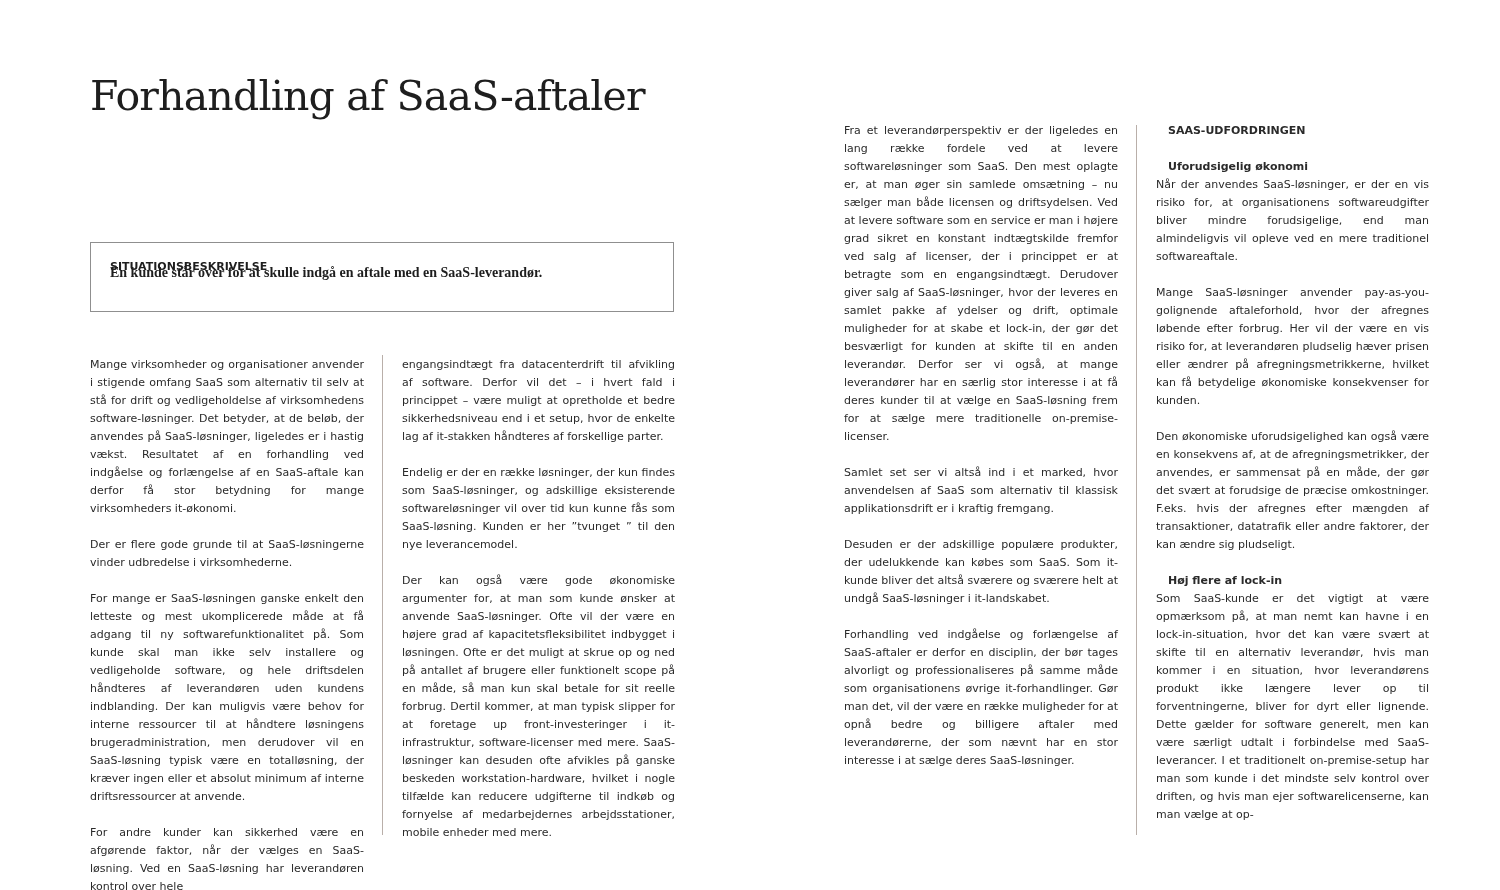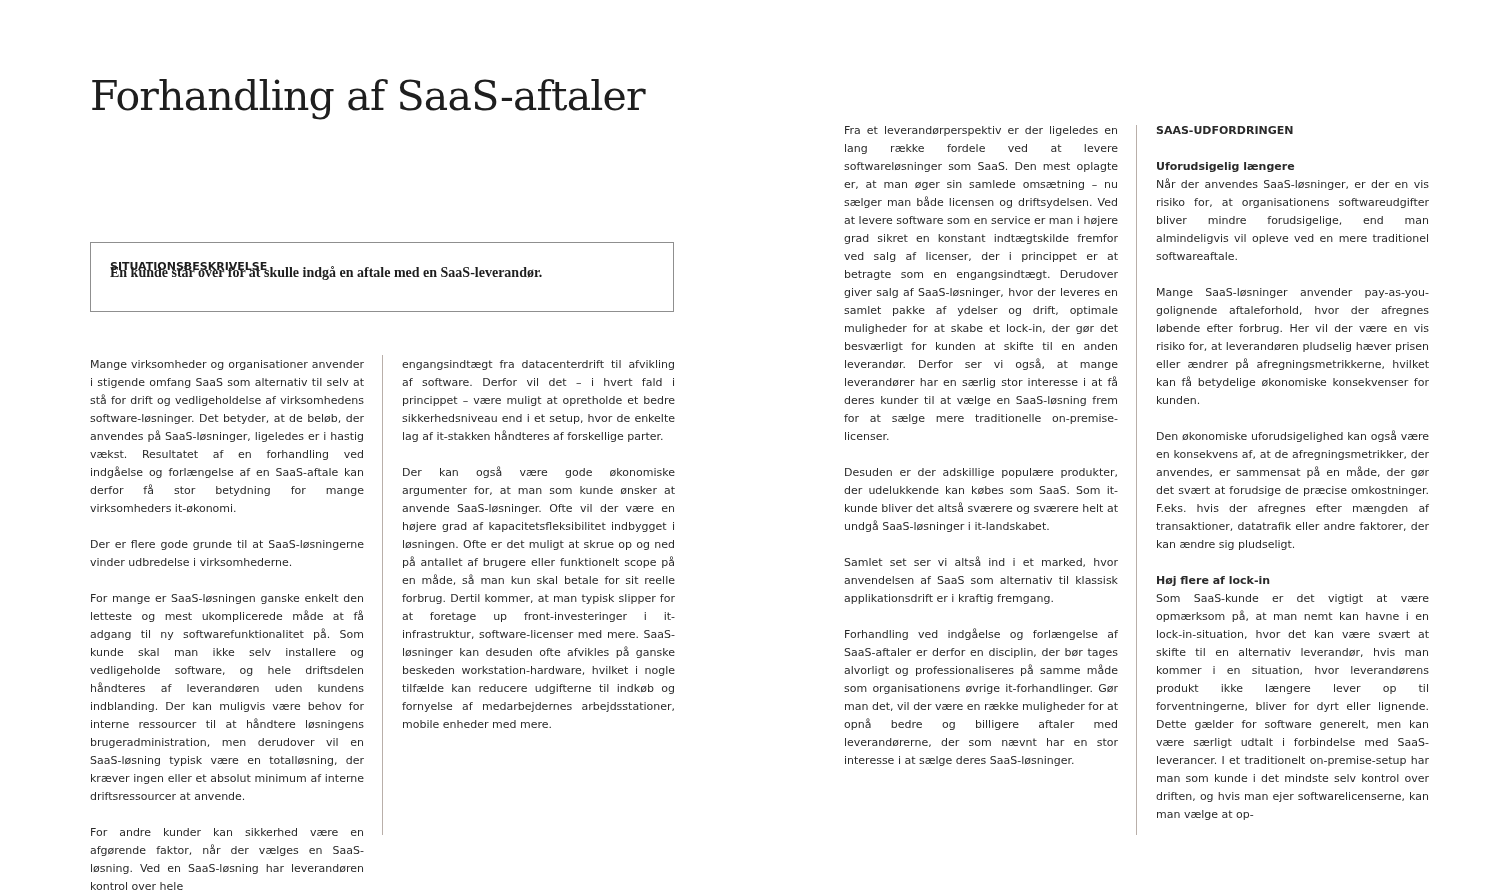--- a/index.html
+++ b/index.html
@@ -18,21 +18,21 @@
   .situation-box .label { position: absolute; left: 19px; top: 17px; font-size: 11px; font-weight: bold; color: #1e1e1e; }
   .situation-box .text { position: absolute; left: 19px; top: 22px; font-size: 14px; font-weight: bold; color: #1e1e1e; font-family: Liberation Serif, serif; }
   .col {
     position: absolute;
     font-family: "DejaVu Sans", "Liberation Sans", sans-serif;
     font-size: 11px; line-height: 18px; color: #2a2a2a;
     text-align: justify; hyphens: manual;
   }
   .col p { margin: 0 0 18px 0; }
   .col p:last-child { margin-bottom: 0; }
-  .col .head { font-weight: bold; display: block; color: #2a2a2a; }
+  .col .head { font-weight: bold; display: block; color: #2a2a2a; margin-left: 12px; }
   .col1 { left: 90px; top: 356px; width: 274px; }
   .col2 { left: 402px; top: 356px; width: 273px; }
   .col3 { left: 844px; top: 122px; width: 274px; }
   .col4 { left: 1156px; top: 122px; width: 273px; }
   .divider { position: absolute; width: 1px; background: #b9afa9; }
   .div1 { left: 382px; top: 355px; height: 480px; }
   .div2 { left: 1136px; top: 125px; height: 710px; }
 </style>
 </head>
 <body>
@@ -48,38 +48,39 @@
   <p>Mange virksomheder og organisationer anvender i stigende omfang SaaS som alternativ til selv at stå for drift og vedligeholdelse af virksomhedens software-løsninger. Det betyder, at de beløb, der anvendes på SaaS-løsninger, ligeledes er i hastig vækst. Resultatet af en forhandling ved indgåelse og forlængelse af en SaaS-aftale kan derfor få stor betydning for mange virksomheders it-økonomi.</p>
   <p>Der er flere gode grunde til at SaaS-løsningerne vinder udbredelse i virksomhederne.</p>
   <p>For mange er SaaS-løsningen ganske enkelt den letteste og mest ukomplicerede måde at få adgang til ny softwarefunktionalitet på. Som kunde skal man ikke selv installere og vedligeholde software, og hele driftsdelen håndteres af leverandøren uden kundens indblanding. Der kan muligvis være behov for interne ressourcer til at håndtere løsningens brugeradministration, men derudover vil en SaaS-løsning typisk være en totalløsning, der kræver ingen eller et absolut minimum af interne driftsressourcer at anvende.</p>
   <p>For andre kunder kan sikkerhed være en afgørende faktor, når der vælges en SaaS-løsning. Ved en SaaS-løsning har leverandøren kontrol over hele</p>
 </div>
 
 <div class="divider div1"></div>
 
 <div class="col col2">
   <p>engangsindtægt fra datacenterdrift til afvikling af software.  Derfor vil det – i hvert fald i princippet – være muligt at opretholde et bedre sikkerhedsniveau end i et setup, hvor de enkelte lag af it-stakken håndteres af forskellige parter.</p>
+  <p>Endelig er der en række løsninger, der kun findes som SaaS-løsninger, og adskillige eksisterende softwareløsninger vil over tid kun kunne fås som SaaS-løsning. Kunden er her ”tvunget ” til den nye leverancemodel.</p>
   <p>Der kan også være gode økonomiske argumenter for, at man som kunde ønsker at anvende SaaS-løsninger. Ofte vil der være en højere grad af kapacitetsfleksibilitet indbygget i løsningen. Ofte er det muligt at skrue op og ned på antallet af brugere eller funktionelt scope på en måde, så man kun skal betale for sit reelle forbrug. Dertil kommer, at man typisk slipper for at foretage up front-investeringer i it-infrastruktur, software-licenser med mere. SaaS-løsninger kan desuden ofte afvikles på ganske beskeden workstation-hardware, hvilket i nogle tilfælde kan reducere udgifterne til indkøb og fornyelse af medarbejdernes arbejdsstationer, mobile enheder med mere.</p>
 </div>
 
 <div class="col col3">
   <p>Fra et leverandørperspektiv er der ligeledes en lang række fordele ved at levere softwareløsninger som SaaS. Den mest oplagte er, at man øger sin samlede omsætning – nu sælger man både licensen og driftsydelsen. Ved at levere software som en service er man i højere grad sikret en konstant indtægtskilde fremfor ved salg af licenser, der i princippet er at betragte som en engangsindtægt. Derudover giver salg af SaaS-løsninger, hvor der leveres en samlet pakke af ydelser og drift, optimale muligheder for at skabe et lock-in, der gør det besværligt for kunden at skifte til en anden leverandør. Derfor ser vi også, at mange leverandører har en særlig stor interesse i at få deres kunder til at vælge en SaaS-løsning frem for at sælge mere traditionelle on-premise-licenser.</p>
+  <p>Samlet set ser vi altså ind i et marked, hvor anvendelsen af SaaS som alternativ til klassisk applikationsdrift er i kraftig fremgang.</p>
   <p>Desuden er der adskillige populære produkter, der udelukkende kan købes som SaaS. Som it-kunde bliver det altså sværere og sværere helt at undgå SaaS-løsninger i it-landskabet.</p>
-  <p>Samlet set ser vi altså ind i et marked, hvor anvendelsen af SaaS som alternativ til klassisk applikationsdrift er i kraftig fremgang.</p>
   <p>Forhandling ved indgåelse og forlængelse af SaaS-aftaler er derfor en disciplin, der bør tages alvorligt og professionaliseres på samme måde som organisationens øvrige it-forhandlinger. Gør man det, vil der være en række muligheder for at opnå bedre og billigere aftaler med leverandørerne, der som nævnt har en stor interesse i at sælge deres SaaS-løsninger.</p>
 </div>
 
 <div class="divider div2"></div>
 
 <div class="col col4">
   <p>
     <span class="head">SAAS-UDFORDRINGEN</span>
   </p>
   <p>
-    <span class="head">Uforudsigelig længere</span>
+    <span class="head">Uforudsigelig økonomi</span>
     <span>Når der anvendes SaaS-løsninger, er der en vis risiko for, at organisationens softwareudgifter bliver mindre forudsigelige, end man almindeligvis vil opleve ved en mere traditionel softwareaftale.</span>
   </p>
   <p>Mange SaaS-løsninger anvender pay-as-you-golignende aftaleforhold, hvor der afregnes løbende efter forbrug. Her vil der være en vis risiko for, at leverandøren pludselig hæver prisen eller ændrer på afregningsmetrikkerne, hvilket kan få betydelige økonomiske konsekvenser for kunden.</p>
   <p>Den økonomiske uforudsigelighed kan også være en konsekvens af, at de afregningsmetrikker, der anvendes, er sammensat på en måde, der gør det svært at forudsige de præcise omkostninger. F.eks. hvis der afregnes efter mængden af transaktioner, datatrafik eller andre faktorer, der kan ændre sig pludseligt.</p>
   <p>
     <span class="head">Høj flere af lock-in</span>
     <span>Som SaaS-kunde er det vigtigt at være opmærksom på, at man nemt kan havne i en lock-in-situation, hvor det kan være svært at skifte til en alternativ leverandør, hvis man kommer i en situation, hvor leverandørens produkt ikke længere lever op til forventningerne, bliver for dyrt eller lignende. Dette gælder for software generelt, men kan være særligt udtalt i forbindelse med SaaS-leverancer. I et traditionelt on-premise-setup har man som kunde i det mindste selv kontrol over driften, og hvis man ejer softwarelicenserne, kan man vælge at op-</span>
   </p>
 </div>
 

